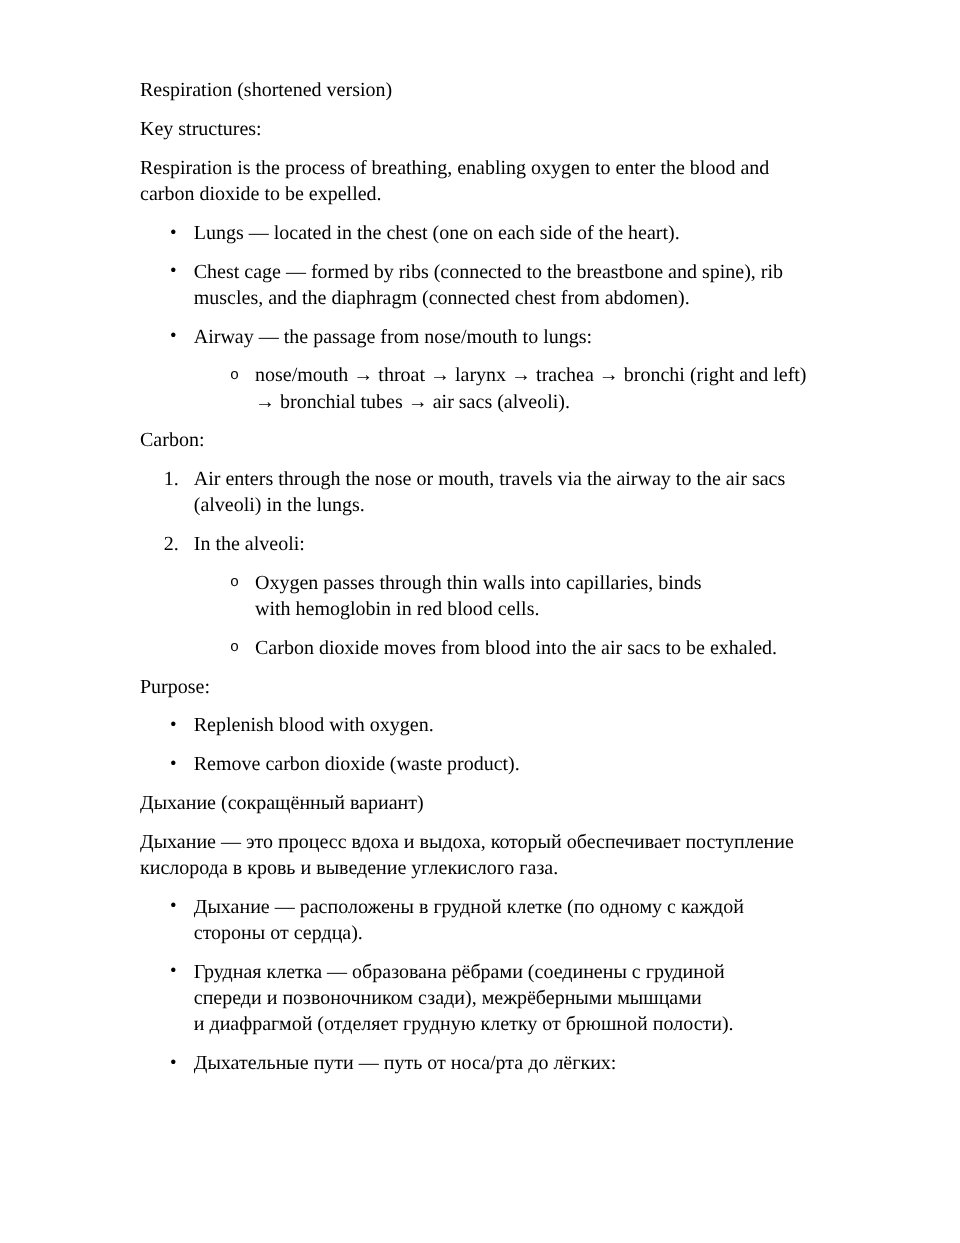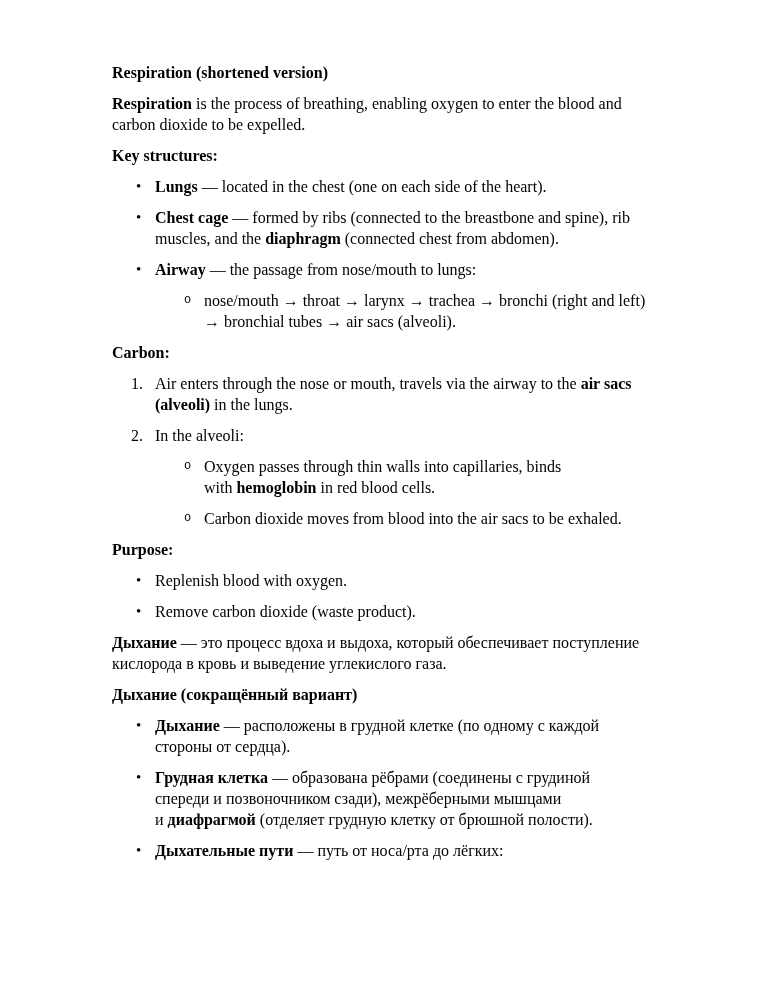--- a/index.html
+++ b/index.html
@@ -20,21 +20,21 @@
     width: 768px;
     height: 994px;
     padding: 62px 36px 20px 112px;
     background: #ffffff;
   }
   .blk {
     margin: 0 0 10px 0;
     line-height: 21px;
     white-space: pre-wrap;
   }
-  .b { font-weight: bold; }
+  .b { font-weight: normal; }
   .li { display: flex; }
   .mk {
     flex: 0 0 auto;
     white-space: normal;
   }
   .mk1 {            
     margin-left: 24px;
     width: 19px;
     font-size: 15px;
   }
@@ -53,24 +53,24 @@
     white-space: pre-wrap;
   }
 </style>
 </head>
 <body>
 
 <div class="page">
 
   <p class="blk"><span class="b">Respiration (shortened version)</span></p>
 
+  <p class="blk"><span class="b">Key structures:</span></p>
+
   <p class="blk"><span class="b">Respiration</span><span> is the process of breathing, enabling oxygen to enter the blood and
 carbon dioxide to be expelled.</span></p>
-
-  <p class="blk"><span class="b">Key structures:</span></p>
 
   <div class="blk li"><span class="mk mk1">•</span><span class="txt"><span class="b">Lungs</span><span> — located in the chest (one on each side of the heart).</span></span></div>
 
   <div class="blk li"><span class="mk mk1">•</span><span class="txt"><span class="b">Chest cage</span><span> — formed by ribs (connected to the breastbone and spine), rib
 muscles, and the </span><span class="b">diaphragm</span><span> (connected chest from abdomen).</span></span></div>
 
   <div class="blk li"><span class="mk mk1">•</span><span class="txt"><span class="b">Airway</span><span> — the passage from nose/mouth to lungs:</span></span></div>
 
   <div class="blk li"><span class="mk mk2">o</span><span class="txt"><span>nose/mouth → throat → larynx → trachea → bronchi (right and left)
 → bronchial tubes → air sacs (alveoli).</span></span></div>
@@ -86,24 +86,24 @@
 with </span><span class="b">hemoglobin</span><span> in red blood cells.</span></span></div>
 
   <div class="blk li"><span class="mk mk2">o</span><span class="txt"><span>Carbon dioxide moves from blood into the air sacs to be exhaled.</span></span></div>
 
   <p class="blk"><span class="b">Purpose:</span></p>
 
   <div class="blk li"><span class="mk mk1">•</span><span class="txt"><span>Replenish blood with oxygen.</span></span></div>
 
   <div class="blk li"><span class="mk mk1">•</span><span class="txt"><span>Remove carbon dioxide (waste product).</span></span></div>
 
+  <p class="blk"><span class="b">Дыхание (сокращённый вариант)</span></p>
+
   <p class="blk"><span class="b">Дыхание</span><span> — это процесс вдоха и выдоха, который обеспечивает поступление
 кислорода в кровь и выведение углекислого газа.</span></p>
-
-  <p class="blk"><span class="b">Дыхание (сокращённый вариант)</span></p>
 
 
   <div class="blk li"><span class="mk mk1">•</span><span class="txt"><span class="b">Дыхание</span><span> — расположены в грудной клетке (по одному с каждой
 стороны от сердца).</span></span></div>
 
   <div class="blk li"><span class="mk mk1">•</span><span class="txt"><span class="b">Грудная клетка</span><span> — образована рёбрами (соединены с грудиной
 спереди и позвоночником сзади), межрёберными мышцами
 и </span><span class="b">диафрагмой</span><span> (отделяет грудную клетку от брюшной полости).</span></span></div>
 
   <div class="blk li"><span class="mk mk1">•</span><span class="txt"><span class="b">Дыхательные пути</span><span> — путь от носа/рта до лёгких:</span></span></div>

